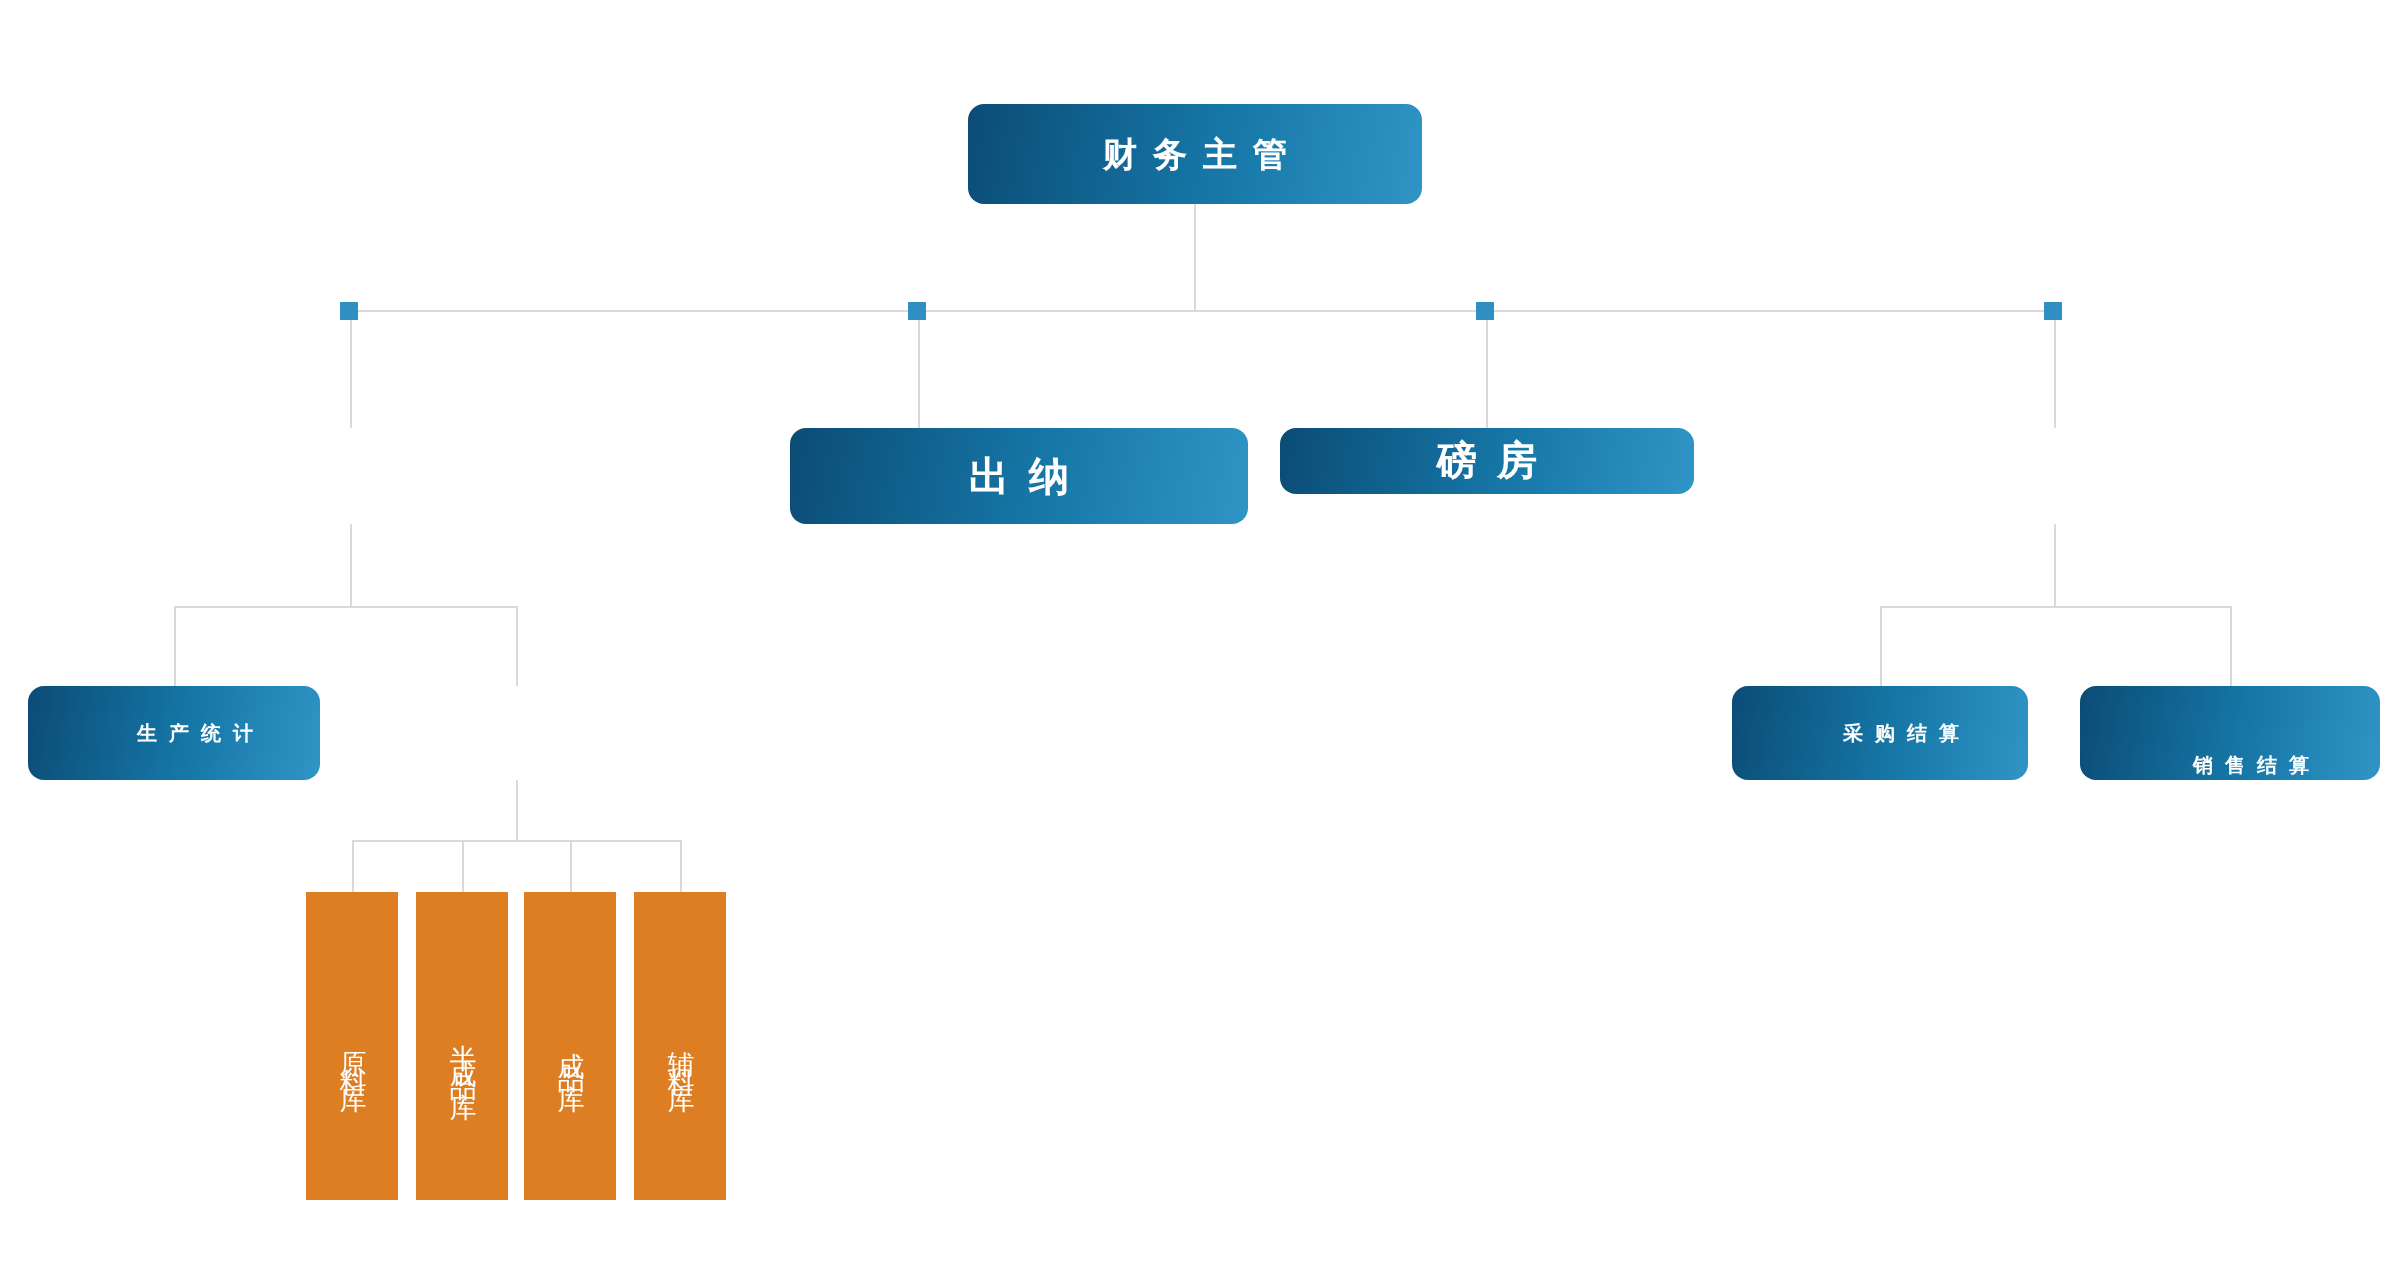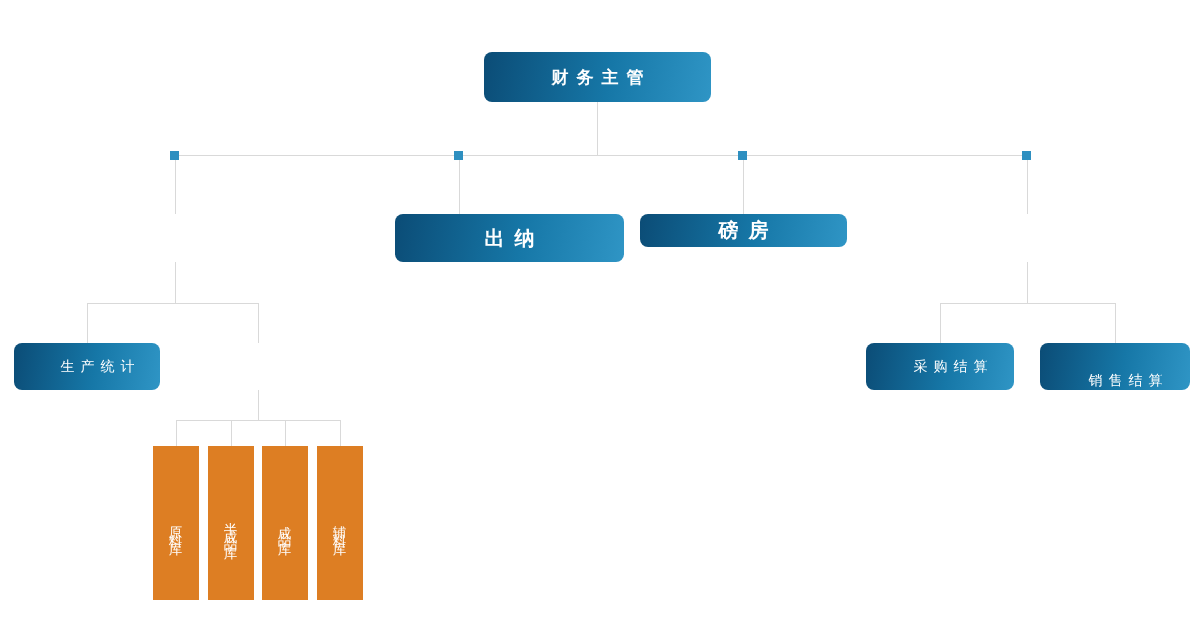--- a/index.html
+++ b/index.html
@@ -27,21 +27,21 @@
     position:absolute;display:flex;align-items:center;justify-content:center;
     color:var(--node-text);
     background:linear-gradient(100deg,var(--node-gradient-start) 0%,var(--node-gradient-mid) 55%,var(--node-gradient-end) 100%);
     border-radius:8px;
     box-sizing:border-box;
   }
   .node.root{font-size:17px;font-weight:bold;}
   .node.root .lbl{letter-spacing:8px;margin-right:-8px;}
   .node.dept{font-size:20px;font-weight:bold;}
   .node.dept .lbl{letter-spacing:10px;margin-right:-10px;}
-  .node.sub{font-size:14px;font-weight:normal;padding-left:21px;}
+  .node.sub{font-size:10px;font-weight:bold;padding-left:21px;}
   .node.sub .lbl{letter-spacing:6px;margin-right:-6px;}
   .node.store{
     background:var(--warehouse-orange);
     border-radius:0;
     font-size:13.5px;font-weight:normal;
   }
   .node.store .lbl{
     writing-mode:vertical-rl;
     letter-spacing:8px;margin-bottom:-8px;
   }

